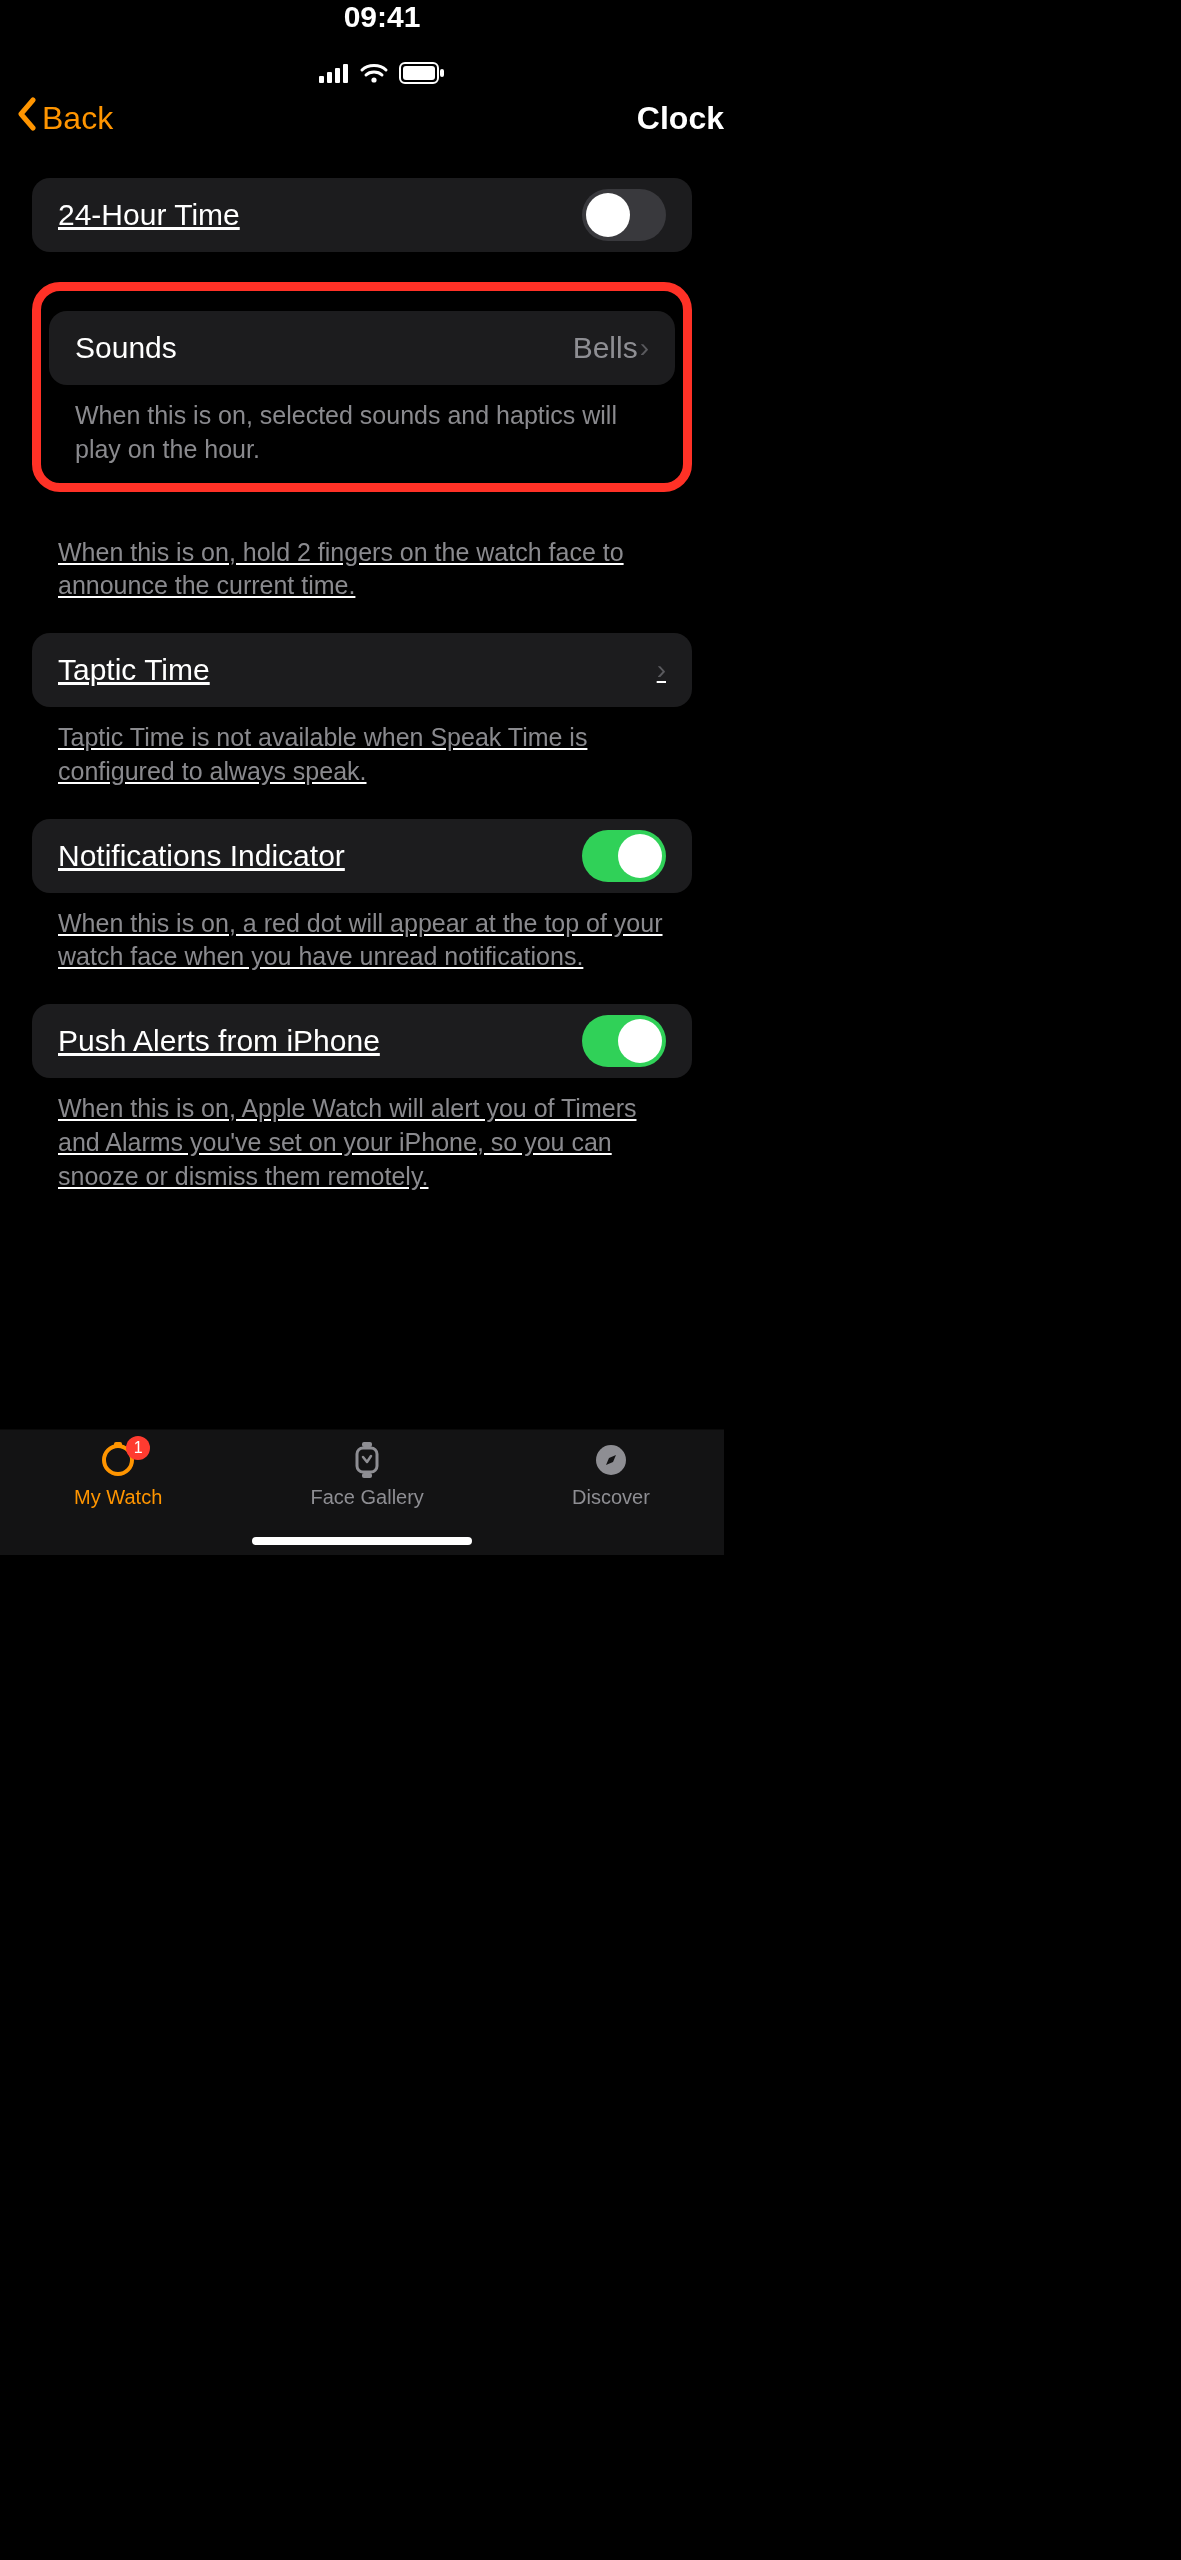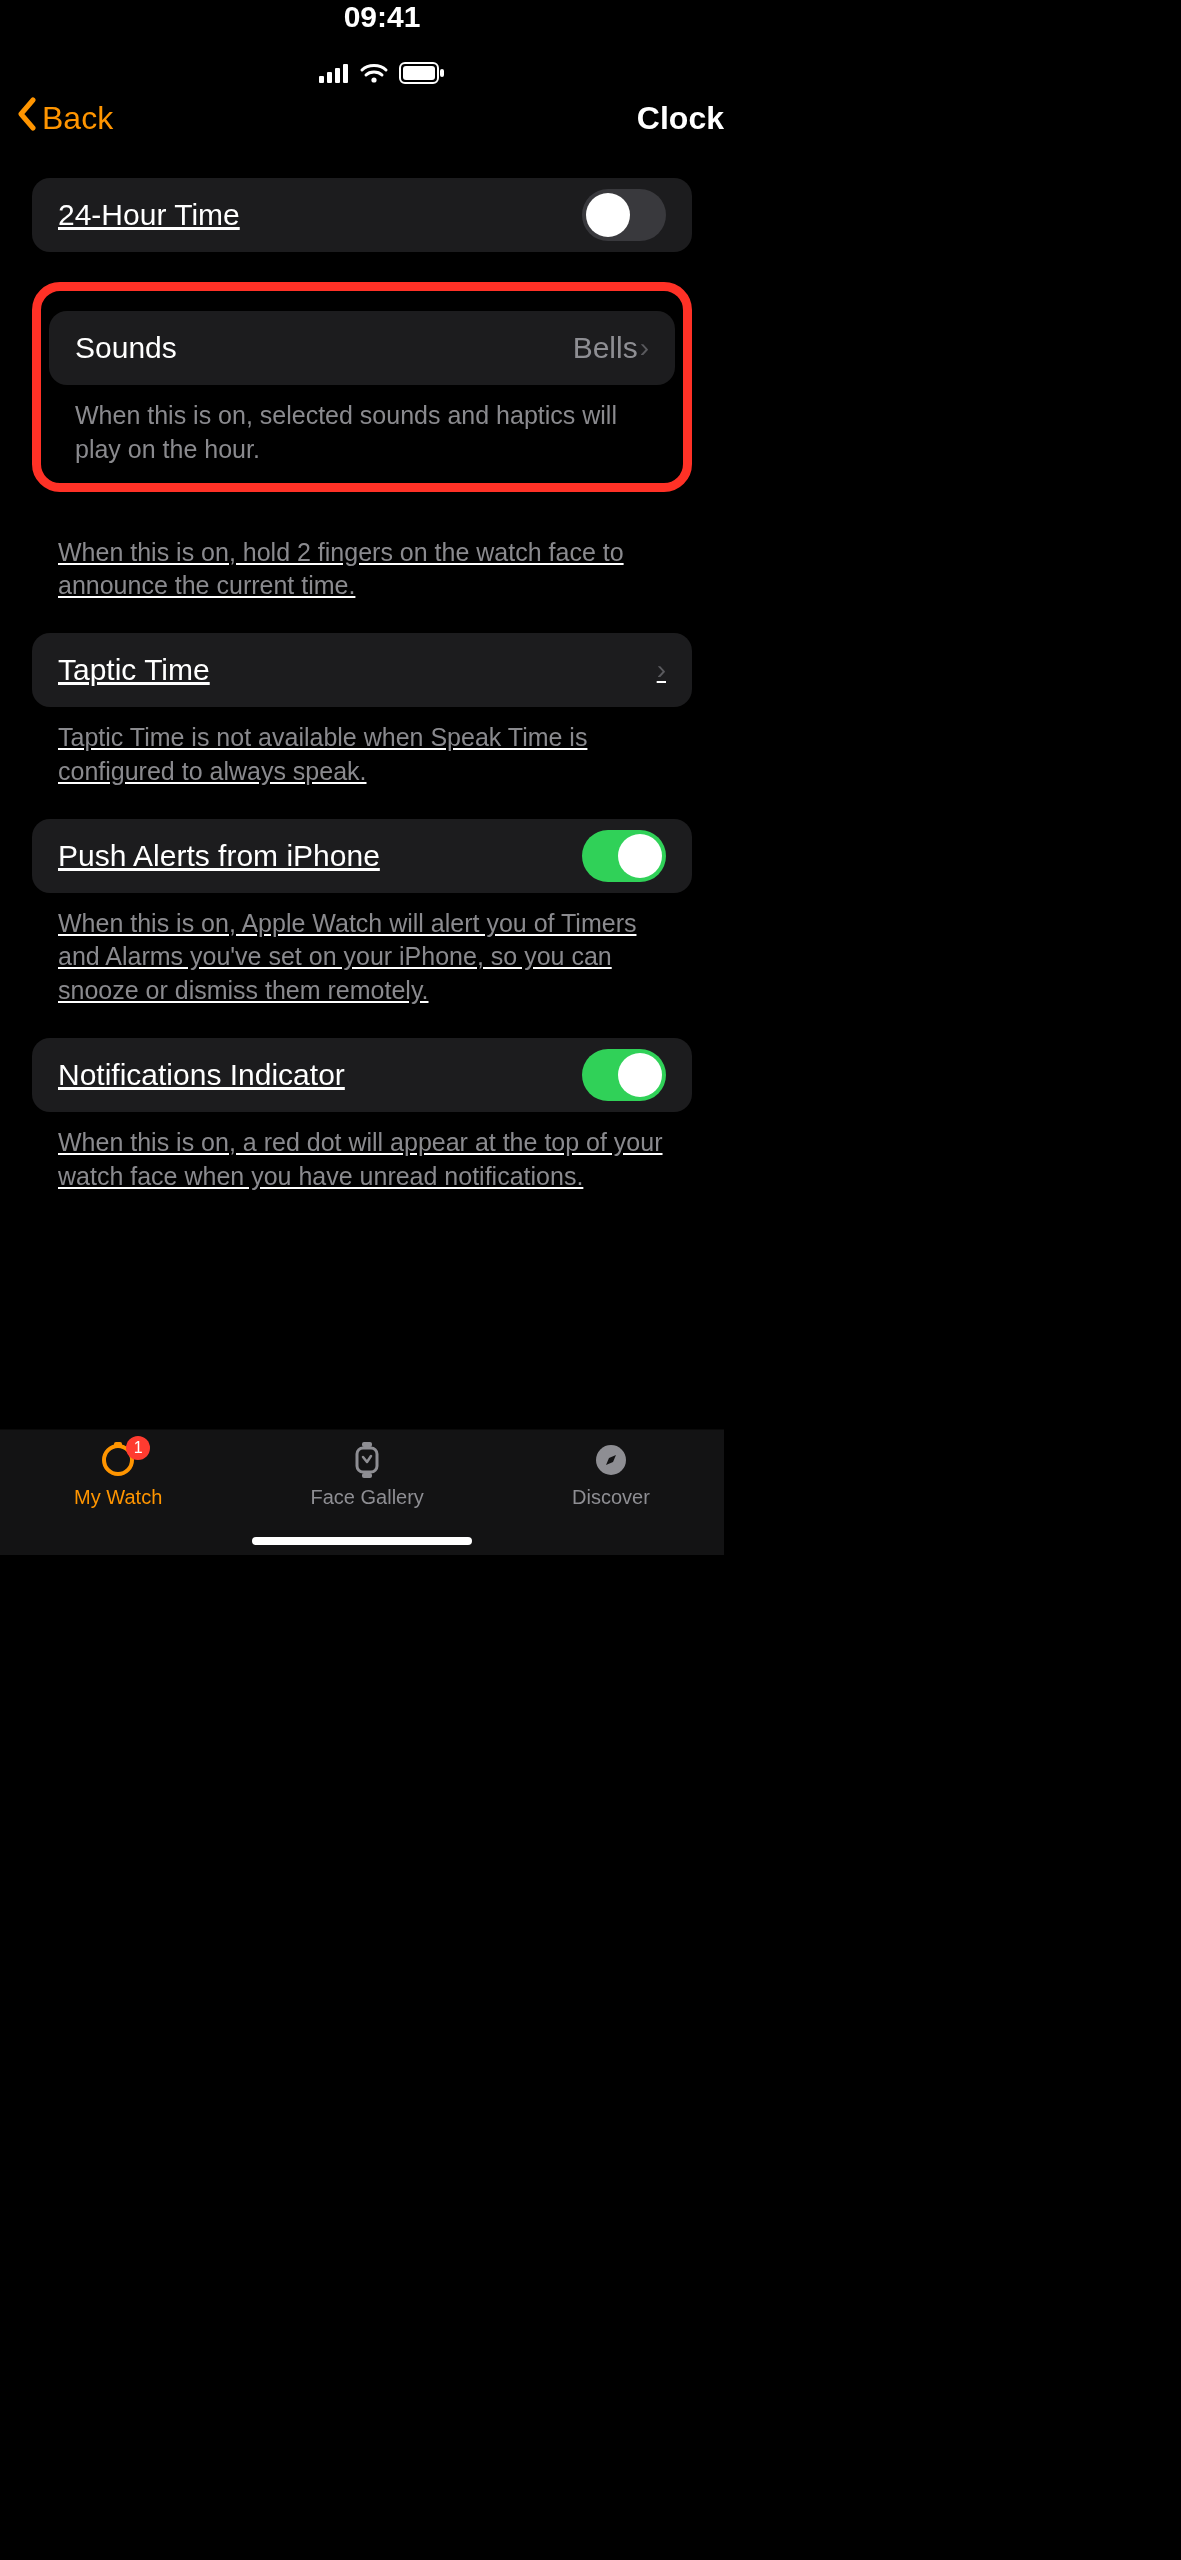--- a/index.html
+++ b/index.html
@@ -199,39 +199,39 @@
           <span class="cell-label">Taptic Time</span>
           <span class="chevron">›</span>
         </div>
       </div>
       <div class="footer">Taptic Time is not available when Speak Time is configured to always speak.</div>
     </div>
 
     <div class="group">
       <div class="cell-list">
         <div class="cell">
+          <span class="cell-label">Notifications Indicator</span>
+          <div class="toggle on">
+              <div class="knob"></div>
+            </div>
+        </div>
+      </div>
+      <div class="footer">When this is on, a red dot will appear at the top of your watch face when you have unread notifications.</div>
+    </div>
+
+    <div class="group">
+      <div class="cell-list">
+        <div class="cell">
           <span class="cell-label">Push Alerts from iPhone</span>
           <div class="toggle on">
               <div class="knob"></div>
             </div>
         </div>
       </div>
       <div class="footer">When this is on, Apple Watch will alert you of Timers and Alarms you've set on your iPhone, so you can snooze or dismiss them remotely.</div>
-    </div>
-
-    <div class="group">
-      <div class="cell-list">
-        <div class="cell">
-          <span class="cell-label">Notifications Indicator</span>
-          <div class="toggle on">
-              <div class="knob"></div>
-            </div>
-        </div>
-      </div>
-      <div class="footer">When this is on, a red dot will appear at the top of your watch face when you have unread notifications.</div>
     </div>
 
   </div>
 
   <div class="tabbar">
     <div class="tab active">
       <div class="iconwrap">
         <span>
           <svg width="36" height="36" viewBox="0 0 36 36">
               <circle cx="18" cy="18" r="14" fill="none" stroke="#ff9500" stroke-width="4"></circle>

